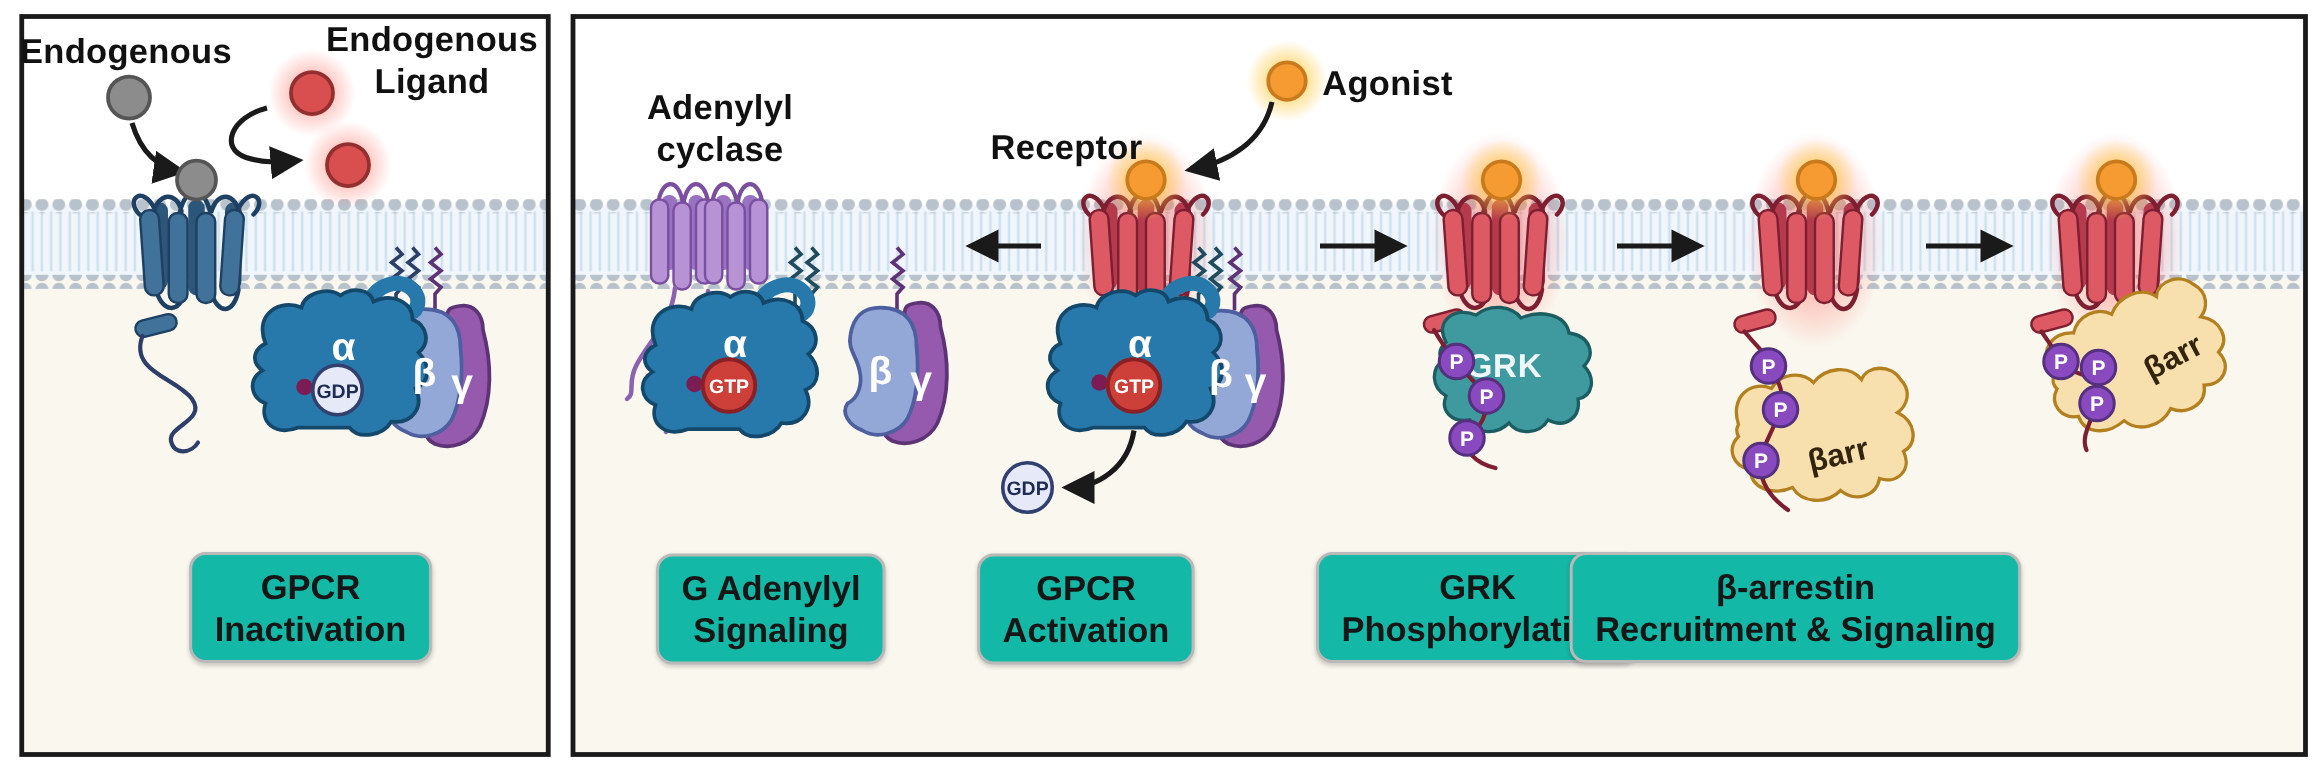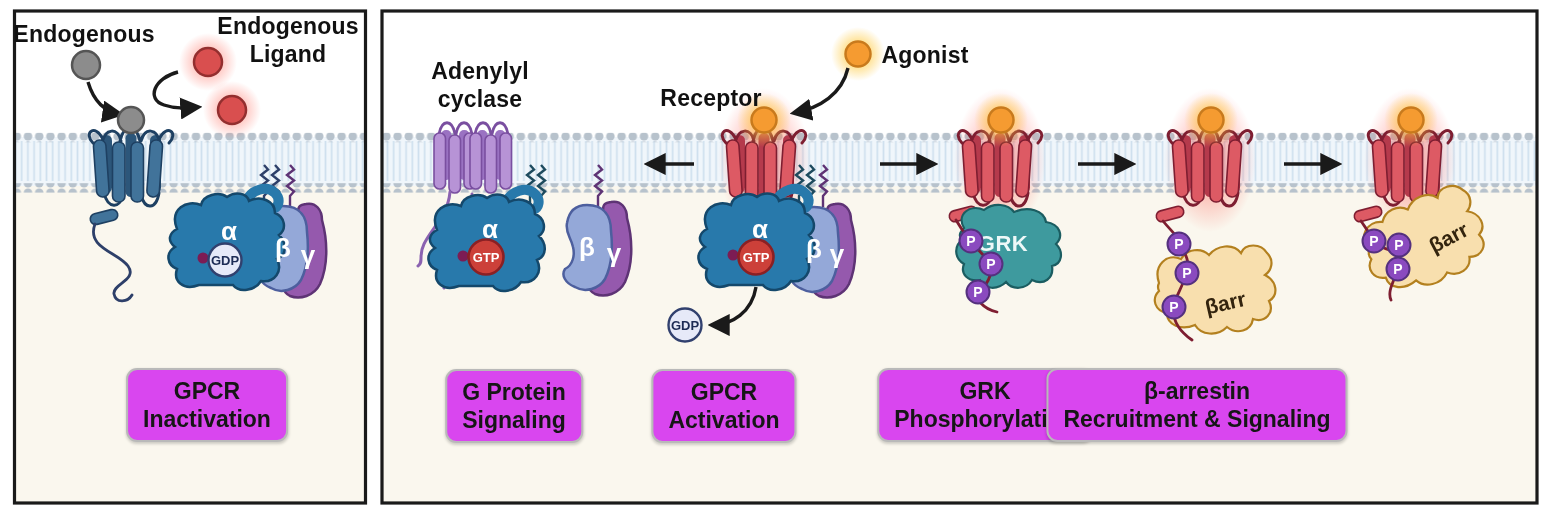--- a/index.html
+++ b/index.html
@@ -8,21 +8,21 @@
     font-family:"Liberation Sans", sans-serif;overflow:hidden;
   }
   svg{position:absolute;left:0;top:0;}
   .ann{
     position:absolute;transform:translateX(-50%);
     font-size:23px;font-weight:600;color:#111;text-align:center;
     white-space:pre-line;line-height:1.22;letter-spacing:.2px;
   }
   .stage-label{
     position:absolute;transform:translateX(-50%);
-    background:#d946ef;border:2px solid #b9b9b9;border-radius:11px;
+    background:#14b8a6;border:2px solid #b9b9b9;border-radius:11px;
     padding:7px 15px;box-shadow:0 1.5px 3px rgba(0,0,0,.18);
     font-size:23px;font-weight:700;color:#161616;text-align:center;
     white-space:pre-line;line-height:1.22;
   }
   text{font-family:"Liberation Sans", sans-serif;}
   .tG{font-size:26px;font-weight:600;fill:#ffffff;text-anchor:middle;}
   .tP{font-size:14px;font-weight:700;fill:#ffffff;text-anchor:middle;}
   .tN{font-size:13px;font-weight:700;text-anchor:middle;}
   .tNw{fill:#ffffff;}
   .tNd{fill:#1d2b55;}
@@ -282,20 +282,20 @@
 <div class="ann" style="left:84px;top:20px">Endogenous</div>
 <div class="ann" style="left:288px;top:12px">Endogenous
 Ligand</div>
 <div class="ann" style="left:480px;top:57px">Adenylyl
 cyclase</div>
 <div class="ann" style="left:711px;top:84px">Receptor</div>
 <div class="ann" style="left:925px;top:41px">Agonist</div>
 
 <div class="stage-label" style="left:207px;top:368px">GPCR
 Inactivation</div>
-<div class="stage-label" style="left:514px;top:369px">G Protein
+<div class="stage-label" style="left:514px;top:369px">G Adenylyl
 Signaling</div>
 <div class="stage-label" style="left:724px;top:369px">GPCR
 Activation</div>
 <div class="stage-label" style="left:985px;top:368px">GRK
 Phosphorylation</div>
 <div class="stage-label" style="left:1197px;top:368px">β-arrestin
 Recruitment &amp; Signaling</div>
 
 </body></html>

